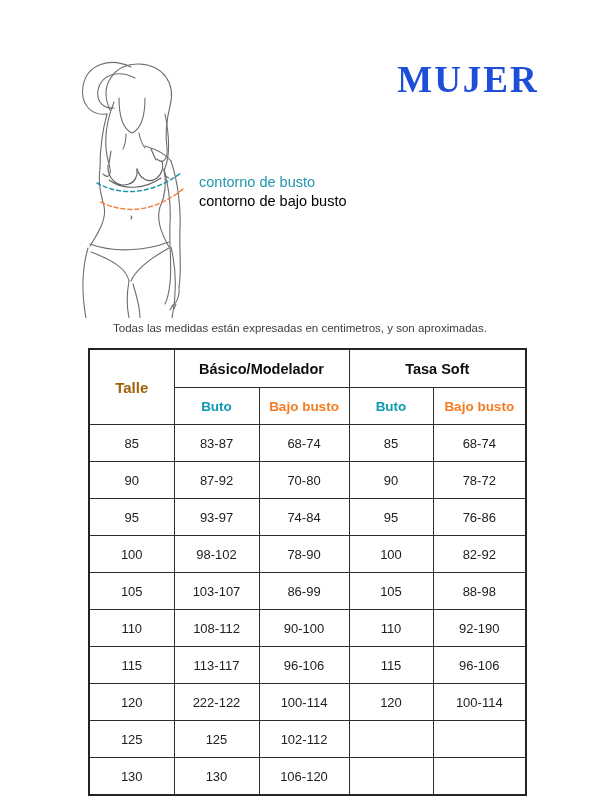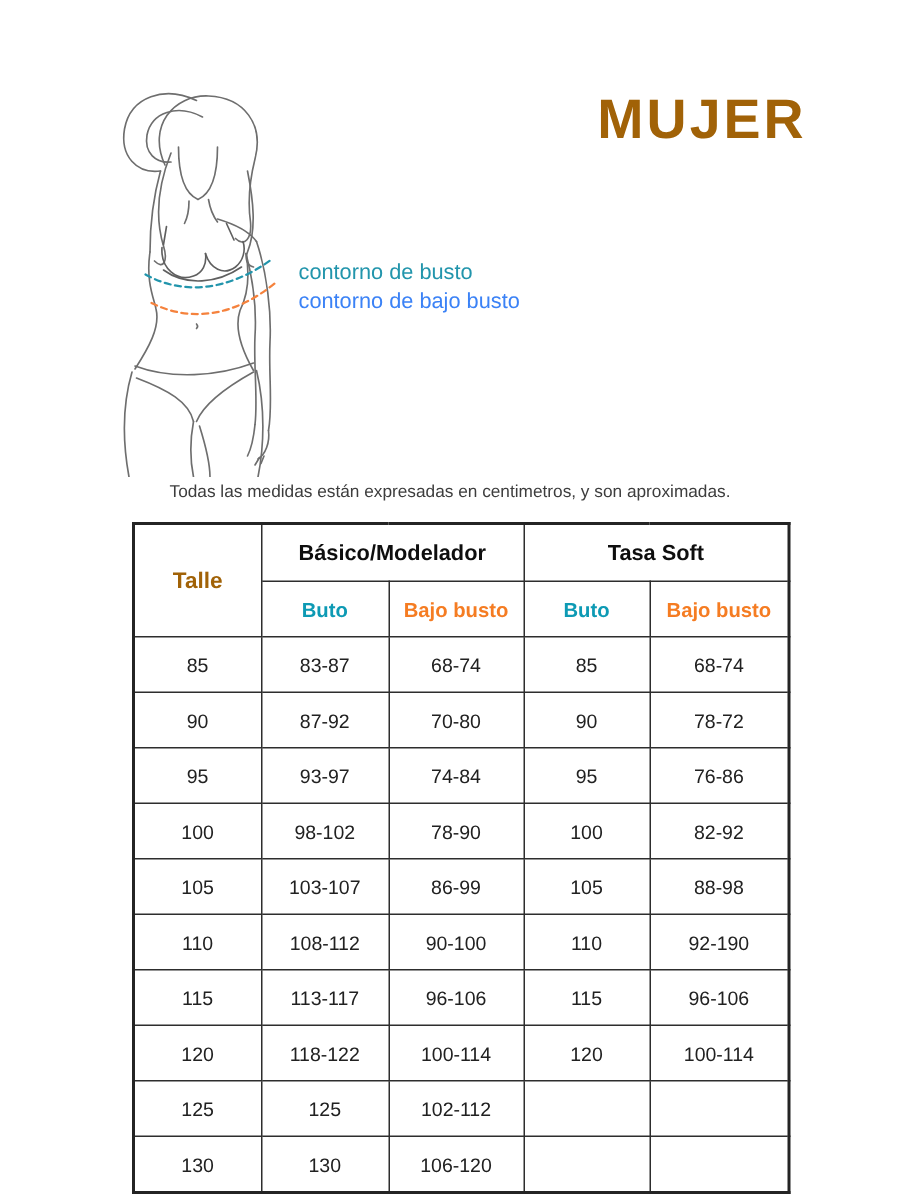--- a/index.html
+++ b/index.html
@@ -7,22 +7,22 @@
     position:relative;width:600px;height:800px;background:#ffffff;
     font-family:"Liberation Sans",sans-serif;overflow:hidden;
   }
   .figure-svg{position:absolute;left:52px;top:56px;}
   .contour-labels{
     position:absolute;left:199px;top:173px;
     font-size:14.5px;line-height:19px;font-weight:400;
   }
   .title-block{position:absolute;top:60px;right:42px;width:180px;text-align:center;}
   .title-main{
-    font-family:Liberation Sans, sans-serif;
-    font-size:37px;font-weight:bold;letter-spacing:2px;color:#a16207;line-height:1.1;
+    font-family:Liberation Serif, serif;
+    font-size:37px;font-weight:bold;letter-spacing:2px;color:#1d4ed8;line-height:1.1;
   }
   .title-sub{
     font-family:"DejaVu Sans","Liberation Sans",sans-serif;
     font-size:18px;font-weight:bold;letter-spacing:1px;color:#101010;margin-top:10px;
   }
   .note{
     position:absolute;top:322px;left:0;width:100%;text-align:center;
     font-size:11.5px;color:#3d3d3d;
   }
   table.size{
@@ -87,21 +87,21 @@
       <path d="M117,192 C99,202 84,213 79,225"></path>
       <path d="M77,225 C74,241 75,252 77,262"></path>
       <path d="M36,192 C29,216 30,240 34,262"></path>
       <path d="M119,191 C125,216 124,242 120,262"></path>
       <path d="M81,228 C86,244 88,254 88,262"></path>
     </g>
   </svg>
 
   <div class="contour-labels">
     <div style="color: rgb(34, 149, 172);">contorno de busto</div>
-    <div style="color: #3b82f6;">contorno de bajo busto</div>
+    <div style="color: #000000;">contorno de bajo busto</div>
   </div>
 
   <div class="title-block">
     <div class="title-main">MUJER</div>
   </div>
 
   <div class="note">Todas las medidas están expresadas en centimetros, y son aproximadas.</div>
 
   <table class="size">
     <colgroup>
@@ -169,21 +169,21 @@
         </tr>
         <tr>
           <td>115</td>
           <td>113-117</td>
           <td>96-106</td>
           <td>115</td>
           <td>96-106</td>
         </tr>
         <tr>
           <td>120</td>
-          <td>118-122</td>
+          <td>222-122</td>
           <td>100-114</td>
           <td>120</td>
           <td>100-114</td>
         </tr>
         <tr>
           <td>125</td>
           <td>125</td>
           <td>102-112</td>
           <td></td>
           <td></td>

